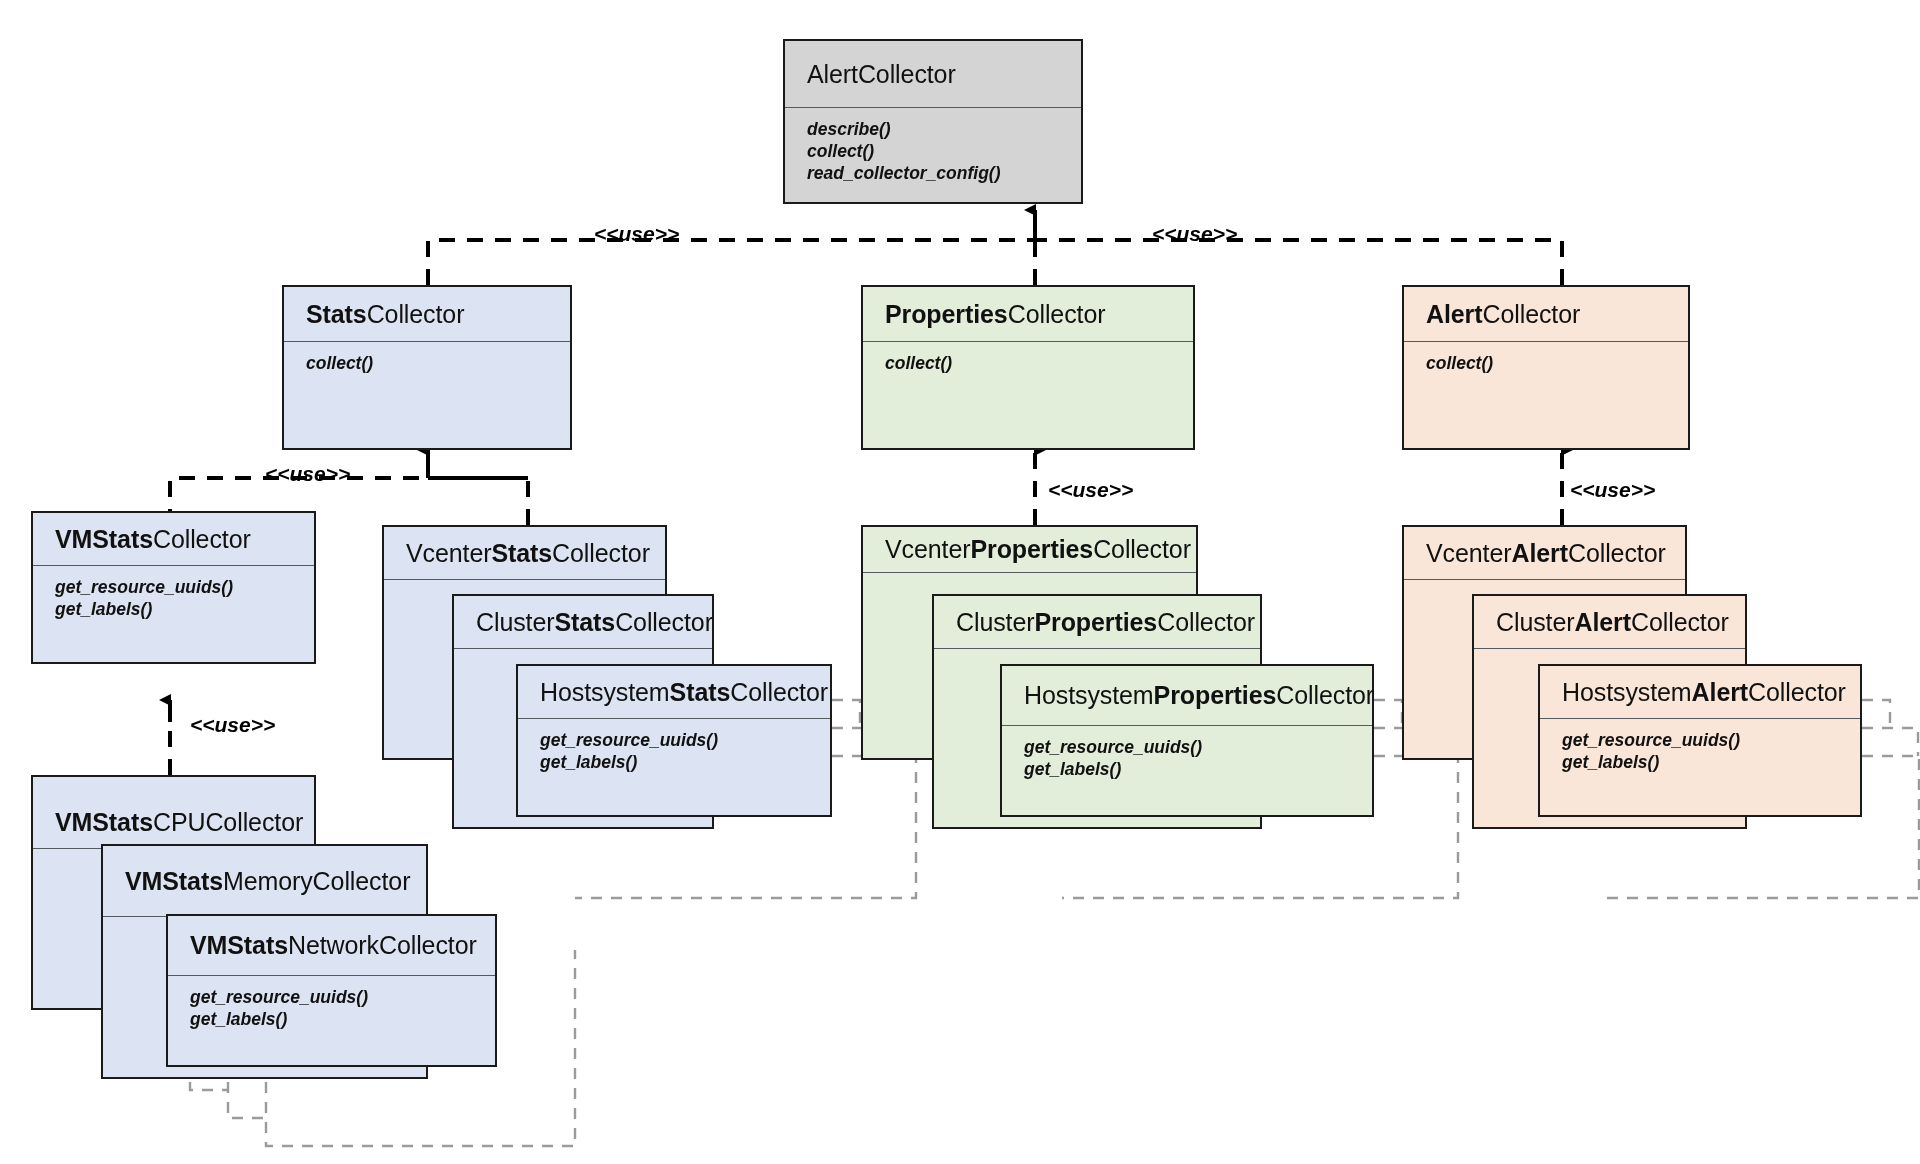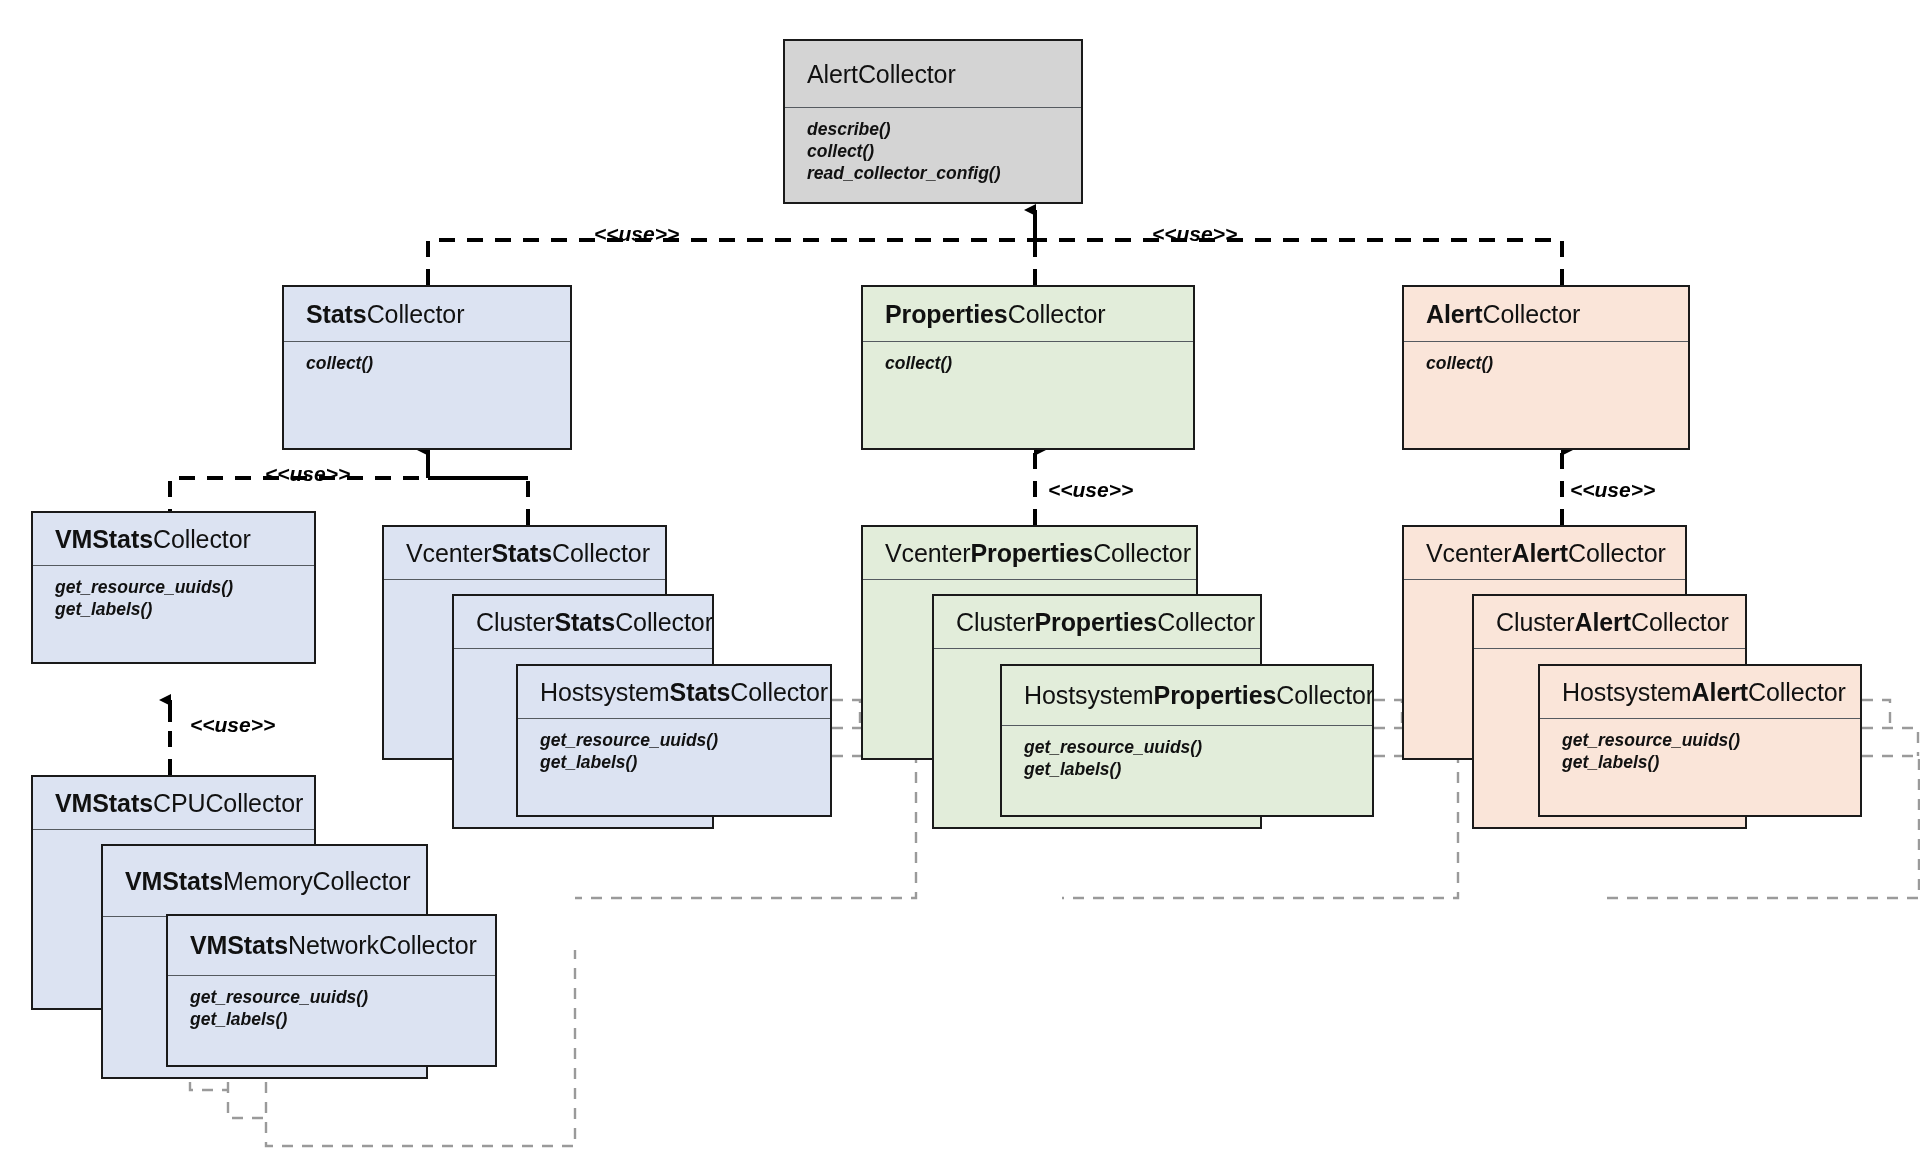--- a/index.html
+++ b/index.html
@@ -201,21 +201,21 @@
     <div class="uml-title-band" style="height:53px;">
       <div class="uml-title"><span class="reg">Hostsystem</span><span class="bold">Stats</span><span class="reg">Collector</span></div>
     </div>
     <div class="uml-body">
       <div class="uml-method">get_resource_uuids()</div>
       <div class="uml-method">get_labels()</div>
     </div>
   </div>
 
   <div class="uml-class pal-green" style="left:861px; top:525px; width:337px; height:235px;">
-    <div class="uml-title-band" style="height:53px;">
+    <div class="uml-title-band" style="height:46px;">
       <div class="uml-title"><span class="reg">Vcenter</span><span class="bold">Properties</span><span class="reg">Collector</span></div>
     </div>
   </div>
 
   <div class="uml-class pal-green" style="left:932px; top:594px; width:330px; height:235px;">
     <div class="uml-title-band" style="height:53px;">
       <div class="uml-title"><span class="reg">Cluster</span><span class="bold">Properties</span><span class="reg">Collector</span></div>
     </div>
   </div>
 
@@ -245,21 +245,21 @@
     <div class="uml-title-band" style="height:53px;">
       <div class="uml-title"><span class="reg">Hostsystem</span><span class="bold">Alert</span><span class="reg">Collector</span></div>
     </div>
     <div class="uml-body">
       <div class="uml-method">get_resource_uuids()</div>
       <div class="uml-method">get_labels()</div>
     </div>
   </div>
 
   <div class="uml-class pal-blue" style="left:31px; top:775px; width:285px; height:235px;">
-    <div class="uml-title-band" style="height:53px;">
+    <div class="uml-title-band" style="height:53px;margin-top:19px;">
       <div class="uml-title"><span class="bold">VMStats</span><span class="reg">CPUCollector</span></div>
     </div>
   </div>
 
   <div class="uml-class pal-blue" style="left:101px; top:844px; width:327px; height:235px;">
     <div class="uml-title-band" style="height:71px;">
       <div class="uml-title"><span class="bold">VMStats</span><span class="reg">MemoryCollector</span></div>
     </div>
   </div>
 

